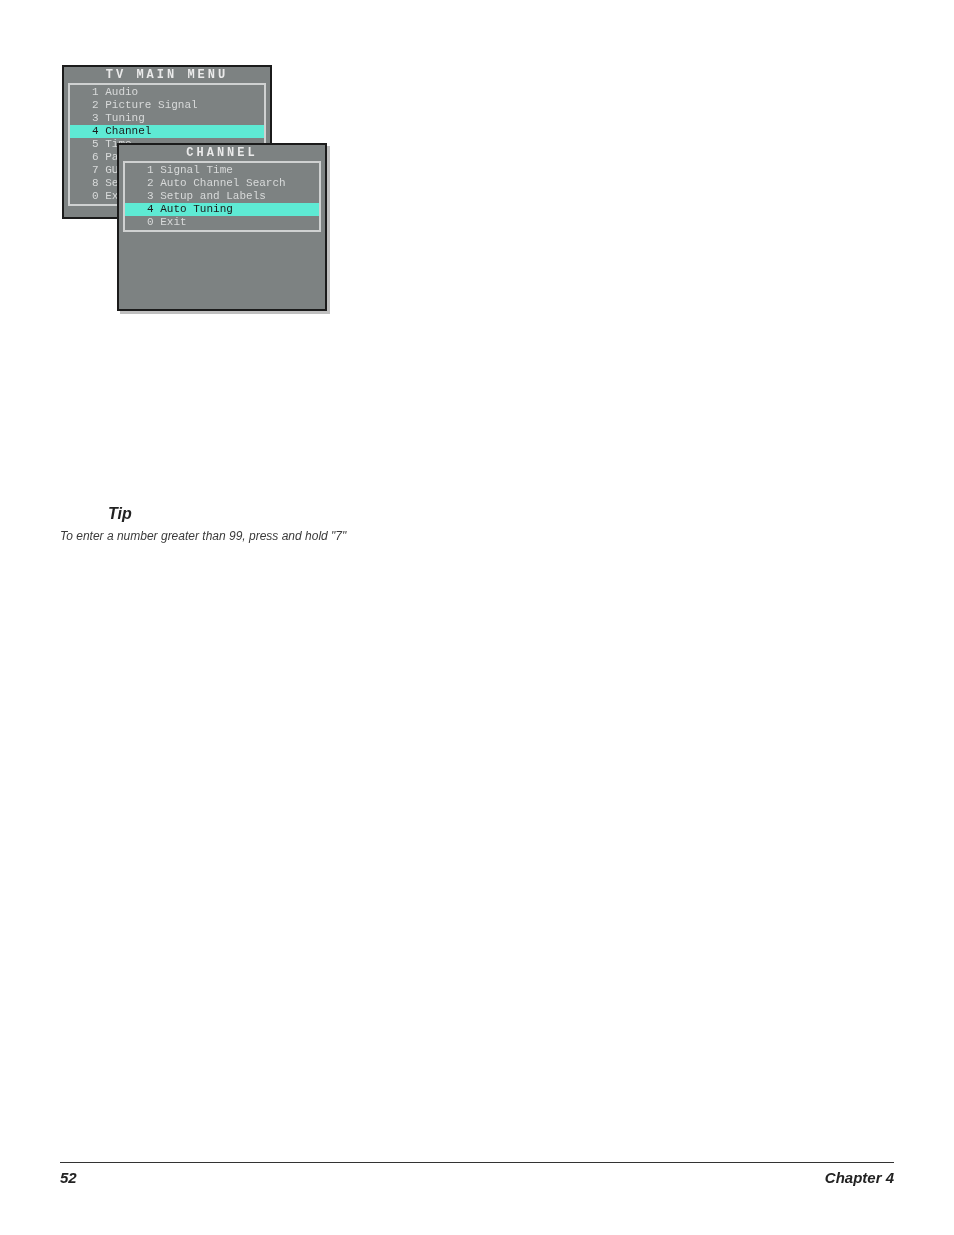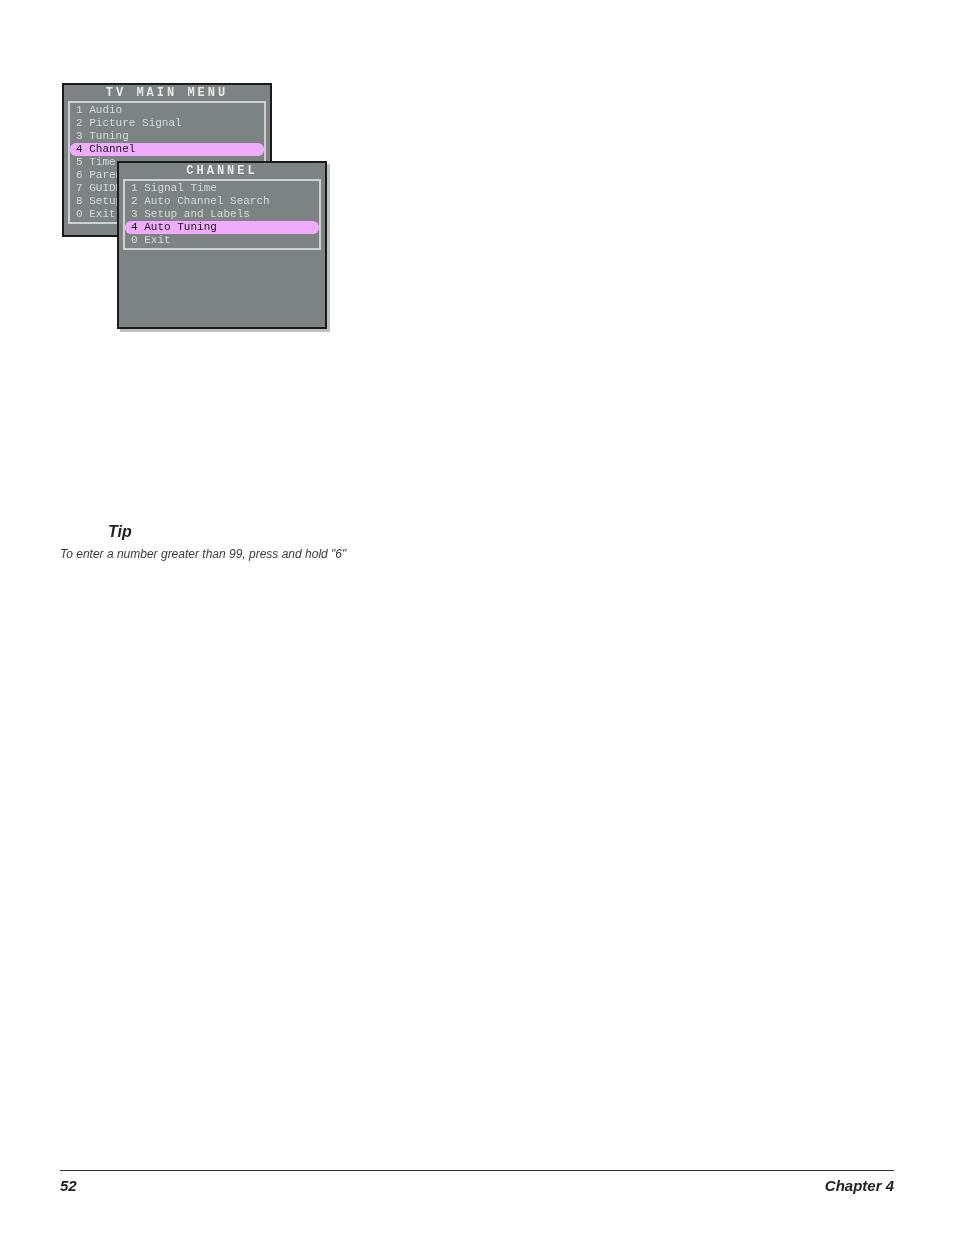--- a/index.html
+++ b/index.html
@@ -30,21 +30,21 @@
     font-family: "Arial Black", Arial, sans-serif;
     font-stretch: condensed;
   }
 
   
   .tv-figure {
     position: relative;
     width: 280px;
     height: 250px;
     margin-left: 2px;
-    margin-top: 28px;
+    margin-top: 10px;
   }
 
   .menu-box {
     position: absolute;
     background: #7d8282;
     font-family: "Courier New", monospace;
     font-size: 11px;
     color: #d8dada;
     line-height: 13px;
     box-sizing: border-box;
@@ -63,27 +63,26 @@
     color: #eaeaea;
     padding: 2px 0 1px 0;
     font-size: 12px;
   }
   .menu-list {
     border: 2px solid #cfd1d1;
     margin: 0 4px 4px 4px;
     padding: 1px 0;
   }
   .menu-item {
-    padding: 0 6px;
+    padding: 0 22px;
     white-space: pre;
   }
   .menu-item.sel {
-    background: #f0abfc;
+    background: #5eead4;
     color: #1b1b1b;
-    border-radius: 6px;
   }
 
   .menu-box.sub {
     left: 55px;
     top: 78px;
     width: 210px;
     height: 168px;
     border: 2px solid #1b1b1b;
     box-shadow: 3px 3px 0 rgba(0,0,0,0.25);
   }
@@ -107,21 +106,21 @@
   .tip-text {
     font-style: italic;
     line-height: 15px;
   }
 
   
   .footer {
     position: absolute;
     left: 60px;
     right: 60px;
-    bottom: 41px;
+    bottom: 49px;
     border-top: 1px solid #333;
     padding-top: 6px;
     font-style: italic;
     font-weight: 900;
     color: #222;
     display: flex;
     justify-content: space-between;
     font-size: 15px;
   }
 </style>
@@ -156,21 +155,21 @@
         <div class="menu-item"><span>3</span> <span>Setup and Labels</span></div>
         <div class="menu-item sel"><span>4</span> <span>Auto Tuning</span></div>
         <div class="menu-item"><span>0</span> <span>Exit</span></div>
       </div>
     </div>
 
   </div>
 
   <div class="tip-block">
     <div class="tip-heading">Tip</div>
-    <div class="tip-text">To enter a number greater than 99, press and hold "6"</div>
+    <div class="tip-text">To enter a number greater than 99, press and hold "7"</div>
   </div>
 
   <div class="footer">
     <span>52</span>
     <span>Chapter 4</span>
   </div>
 
 </div>
 
 </body></html>

